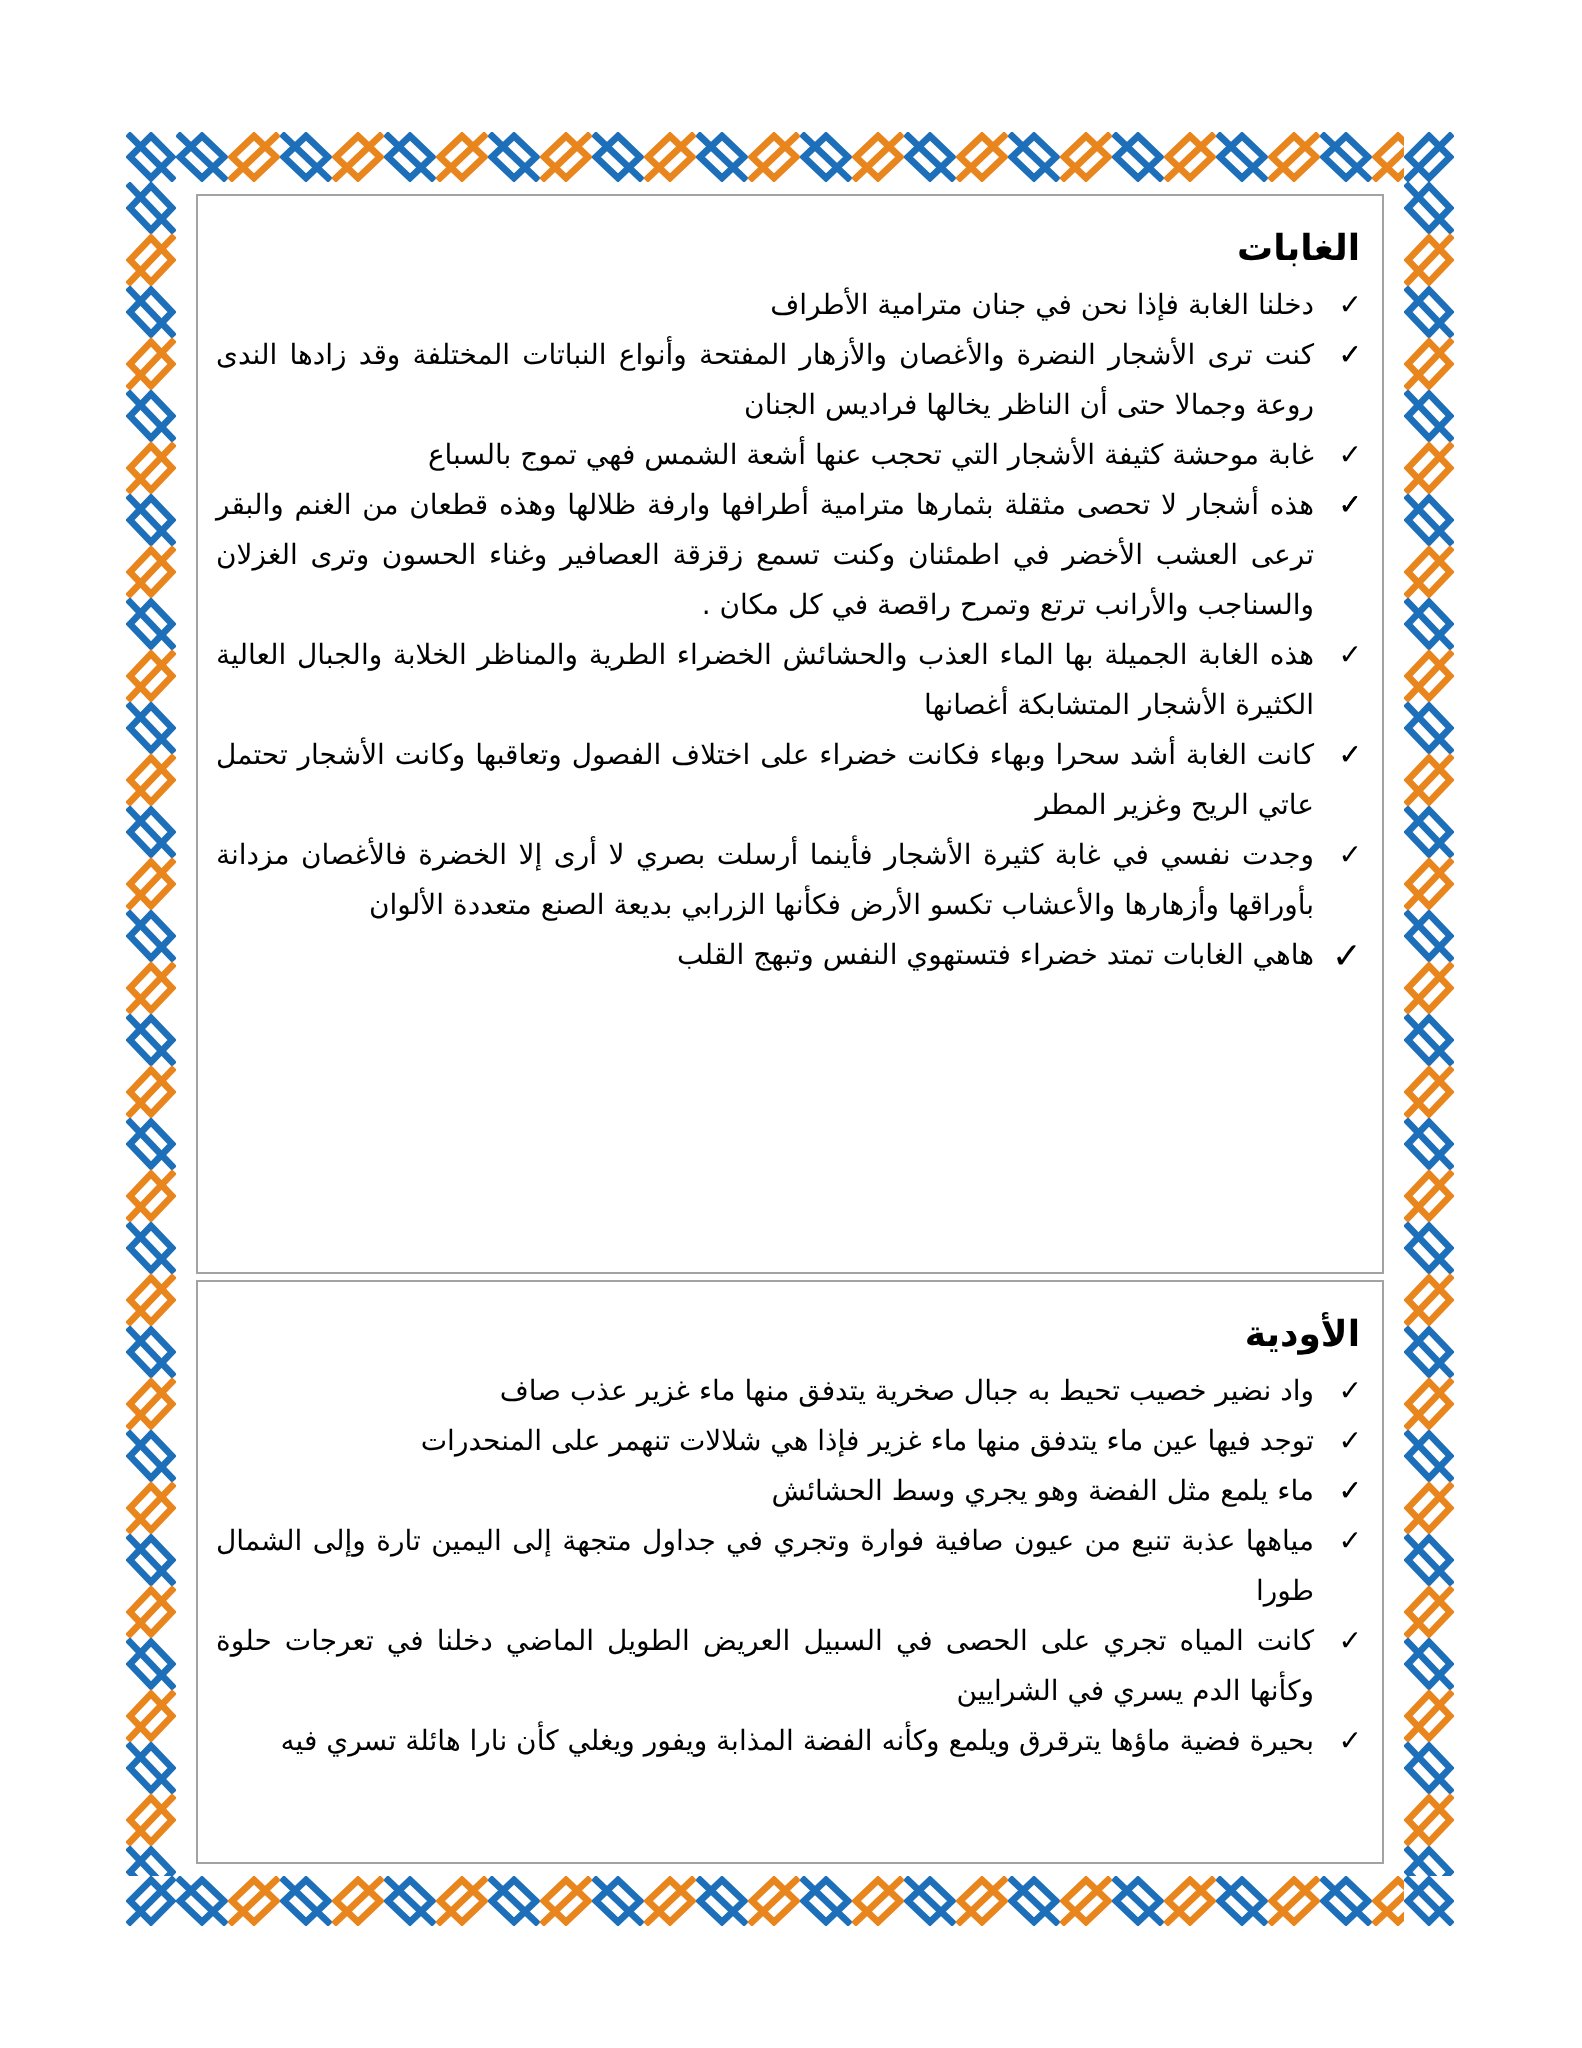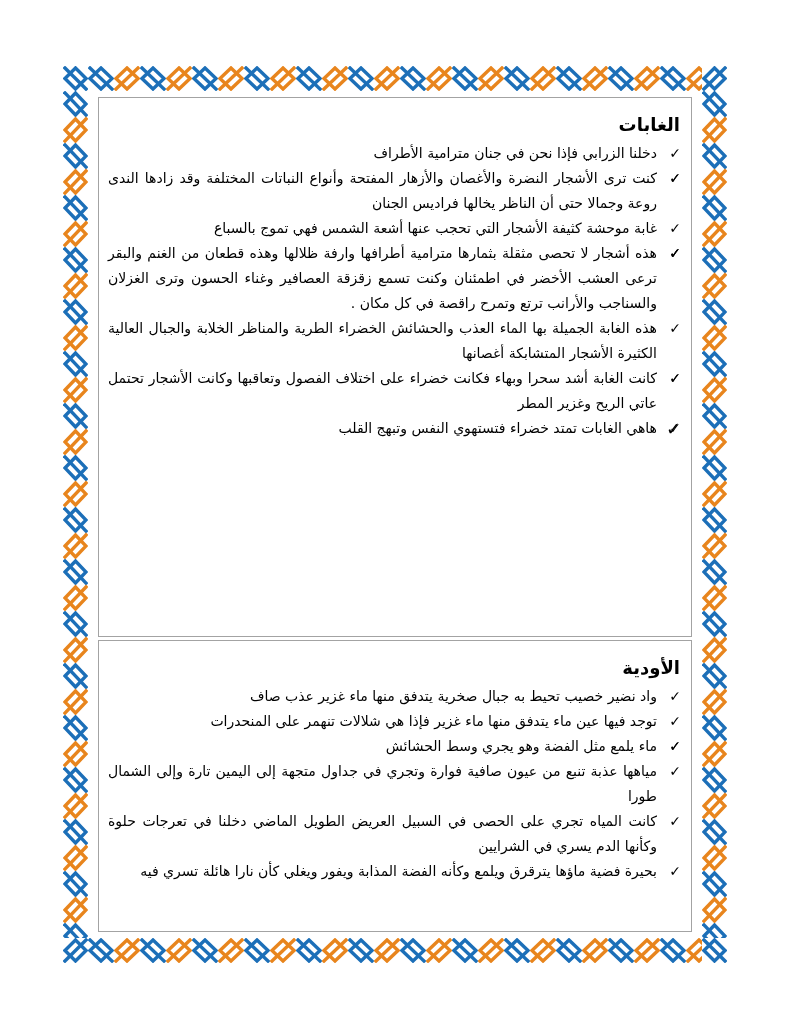--- a/index.html
+++ b/index.html
@@ -109,21 +109,21 @@
       <rect width="100%" height="100%" fill="url(#knotV)"></rect>
     </svg>
 
     <div class="content">
 
       <section class="card card-forests">
         <h1 class="section-title">الغابات</h1>
         <ul class="checklist">
   <li class="item">
     <span class="check">✓</span>
-    <span>دخلنا الزرابي فإذا نحن في جنان مترامية الأطراف</span>
+    <span>دخلنا الغابة فإذا نحن في جنان مترامية الأطراف</span>
   </li>
 
   <li class="item">
     <span class="check">✓</span>
   </li>
 
   <li class="item">
     <span class="check">✓</span>
     <span>كنت ترى الأشجار النضرة والأغصان والأزهار المفتحة وأنواع النباتات المختلفة وقد زادها الندى روعة وجمالا حتى أن الناظر يخالها فراديس الجنان</span>
   </li>
@@ -155,20 +155,21 @@
     <span class="check">✓</span>
   </li>
 
   <li class="item">
     <span class="check">✓</span>
     <span>كانت الغابة أشد سحرا وبهاء فكانت خضراء على اختلاف الفصول وتعاقبها وكانت الأشجار تحتمل عاتي الريح وغزير المطر</span>
   </li>
 
   <li class="item">
     <span class="check">✓</span>
+    <span>وجدت نفسي في غابة كثيرة الأشجار فأينما أرسلت بصري لا أرى إلا الخضرة فالأغصان مزدانة بأوراقها وأزهارها والأعشاب تكسو الأرض فكأنها الزرابي بديعة الصنع متعددة الألوان</span>
   </li>
 
   <li class="item">
     <span class="check">✓</span>
     <span>هاهي الغابات تمتد خضراء فتستهوي النفس وتبهج القلب</span>
   </li>
 </ul>
       </section>
 
       <section class="card card-valleys">

